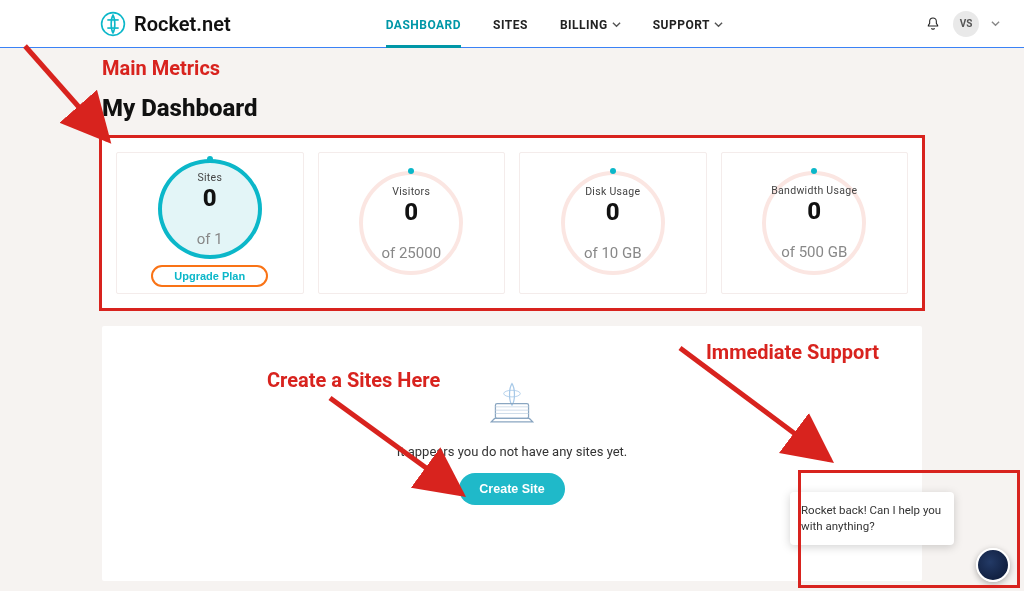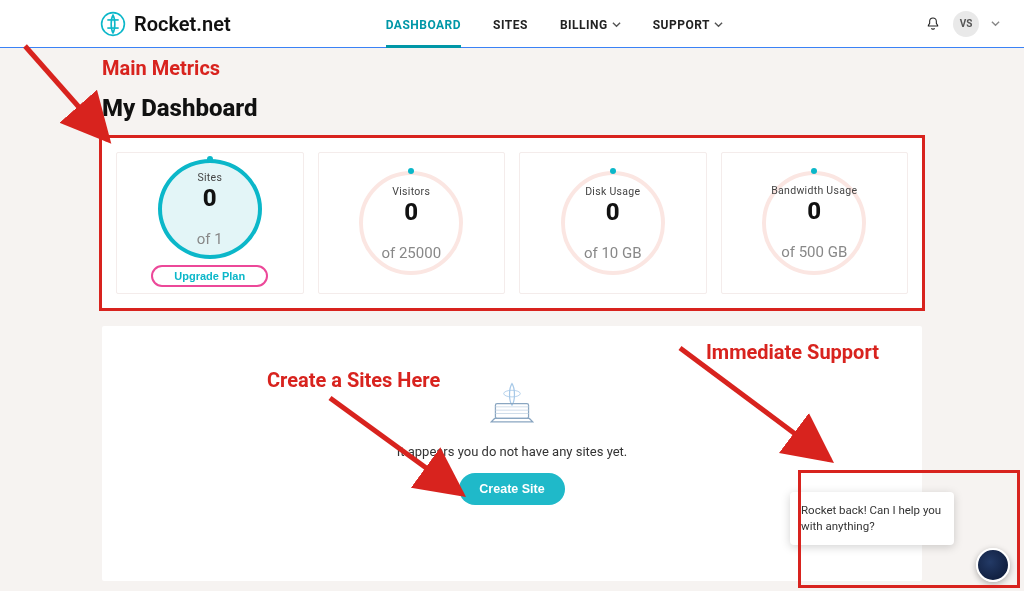--- a/index.html
+++ b/index.html
@@ -150,21 +150,21 @@
     transform: translateX(-50%);
     width: 6px; height: 6px;
     border-radius: 50%;
     background: #0bb7c9;
   }
   .ring-title { font-size: 10.5px; letter-spacing: .3px; color: #444; }
   .ring-value { font-size: 24px; font-weight: 800; color: #111; line-height: 1; margin-top: 2px; }
   .ring-sub { font-size: 15px; color: #888; margin-top: 20px; }
   .upgrade-btn {
     margin-top: 6px;
-    border: 2px solid #ec4899;
+    border: 2px solid #f97316;
     color: #0bb7c9;
     font-weight: 700;
     font-size: 11px;
     border-radius: 16px;
     padding: 3px 21px;
     cursor: pointer;
     background: #fff;
   }
   .empty-panel {
     position: absolute;

